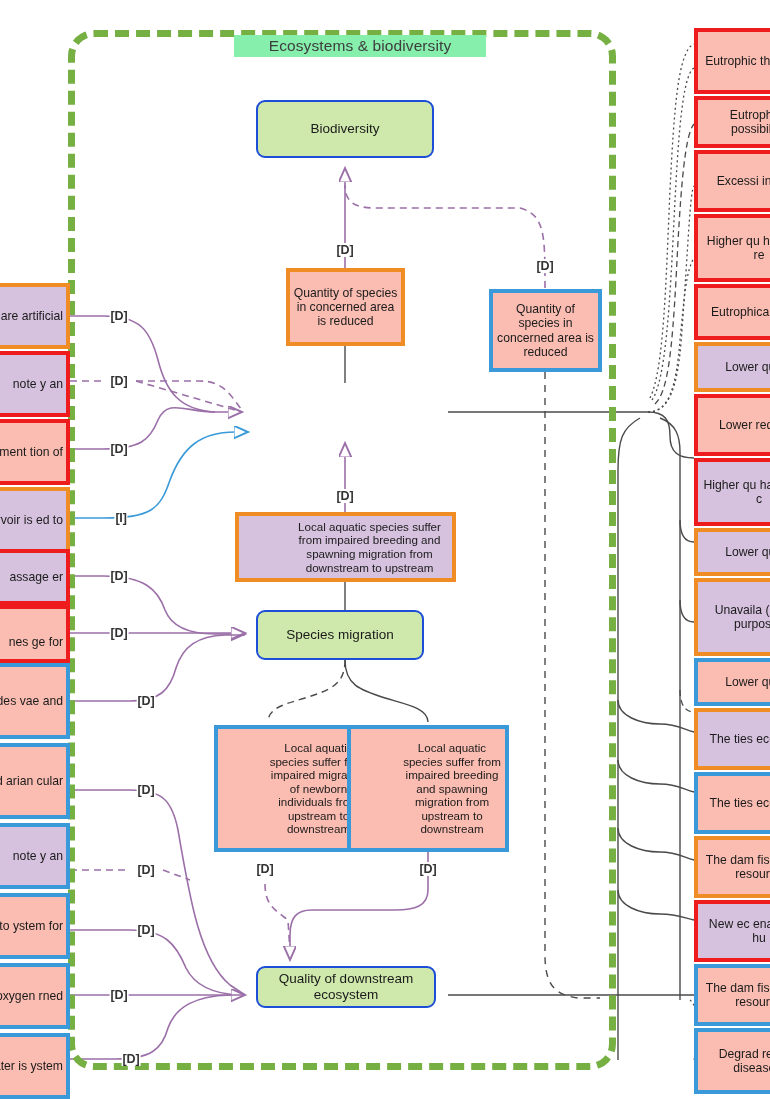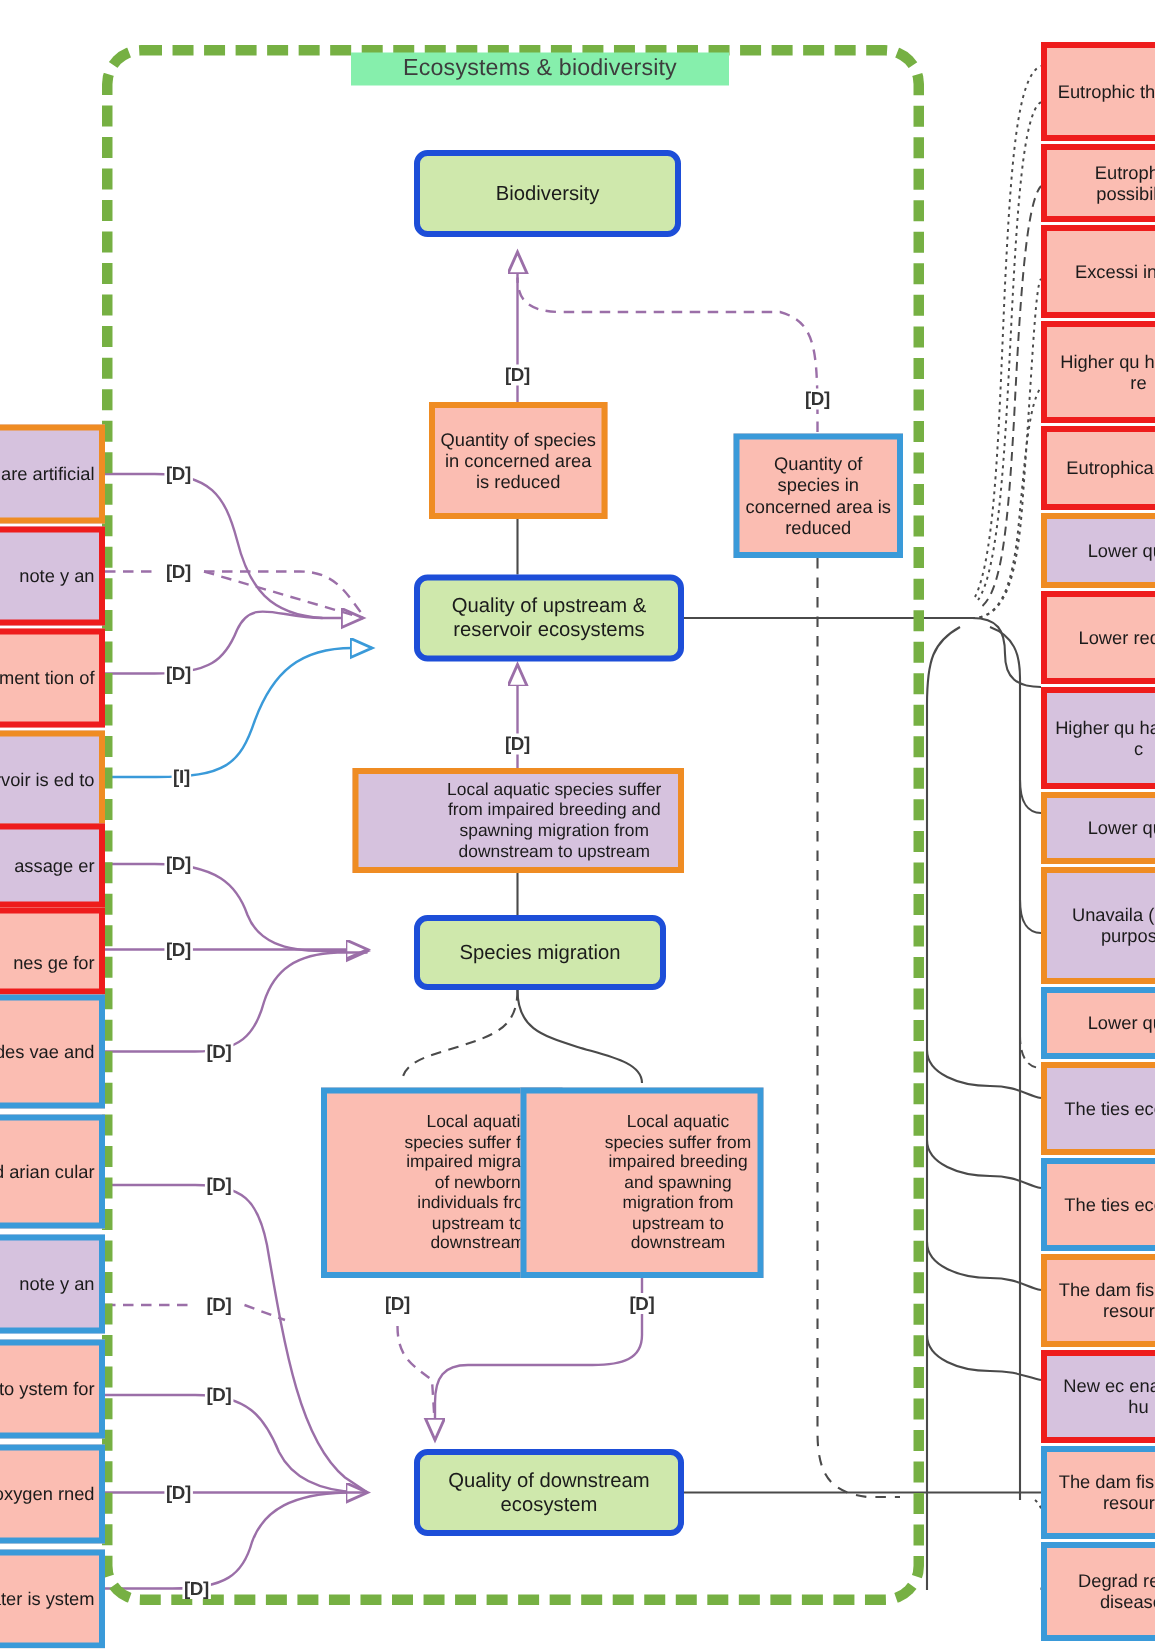--- a/index.html
+++ b/index.html
@@ -53,24 +53,23 @@
     text-align: center;
     color: #1b1b1b;
     line-height: 1.17;
     overflow: hidden;
   }
   .node .t { display: block; padding: 0 3px; }
 
   
   .n-green {
     background: #cfe8ac;
-    border: 4px solid #1d4ed8;
+    border: 2px solid #1d4ed8;
     border-radius: 9px;
     font-size: 13.5px;
-    margin-left: 20px;
   }
   
   .fill-pink { background: #fbbdb2; }
   
   .fill-purple { background: #d6c2de; }
 
   .b-orange { border: 4px solid #ef8c23; }
   .b-red    { border: 4px solid #ee1c1c; }
   .b-blue   { border: 4px solid #3a9ad9; }
 
@@ -166,29 +165,26 @@
     </g>
   </svg>
 
   <div class="group-box" style="left:68px; top:30px; width:548px; height:1040px;"></div>
   <div class="group-title" style="left:234px; top:35px; width:240px; text-align:center; background:#86efac; padding:2px 6px;">Ecosystems &amp; biodiversity</div>
 
   <div class="node n-green" style="left:256px; top:100px; width:178px; height:58px;">
     <span class="t">Biodiversity</span>
   </div>
 
-  <div class="node n-green" style="left:256px; top:383px; width:180px; height:58px;">
-    <span class="t">Quality of upstream &amp; reservoir ecosystems</span>
-  </div>
 
   <div class="node n-green" style="left:256px; top:610px; width:168px; height:50px;">
     <span class="t">Species migration</span>
   </div>
 
-  <div class="node n-green" style="left:256px; top:966px; width:180px; height:58px;">
+  <div class="node n-green" style="left:256px; top:966px; width:180px; height:42px;">
     <span class="t">Quality of downstream ecosystem</span>
   </div>
 
   <div class="node fill-pink b-orange fs12" style="left:286px; top:268px; width:119px; height:78px;">
     <span class="t">Quantity of species in concerned area is reduced</span>
   </div>
 
   <div class="node fill-pink b-blue fs12" style="left:489px; top:289px; width:113px; height:83px;">
     <span class="t">Quantity of species in concerned area is reduced</span>
   </div>

